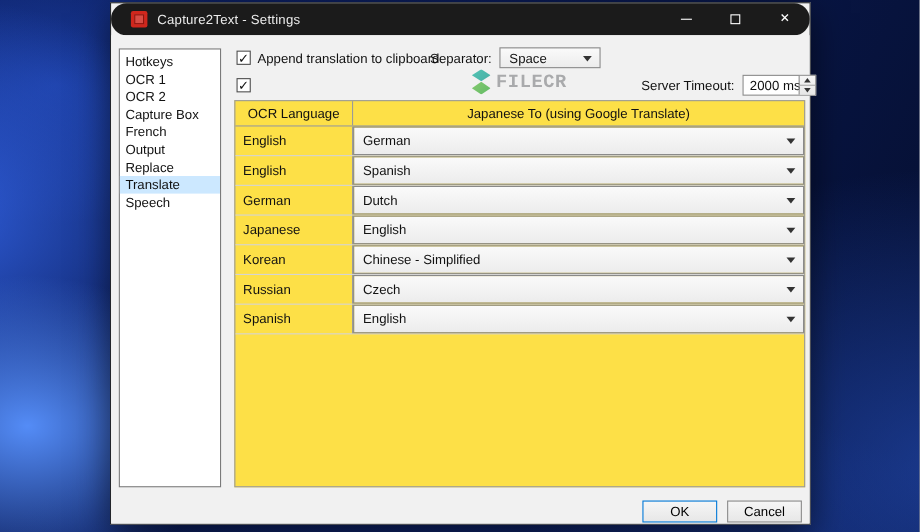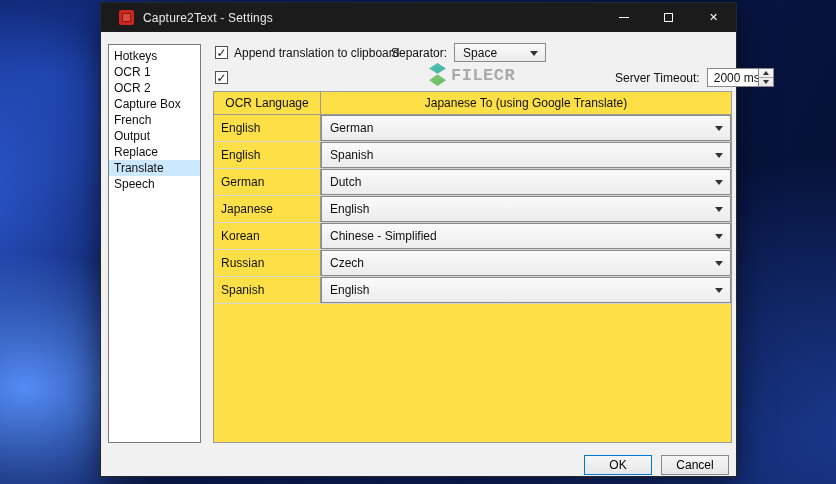--- a/index.html
+++ b/index.html
@@ -23,21 +23,21 @@
   }
   
   .window {
     position: absolute; left: 100px; top: 2px; width: 637px; height: 475px;
     border: 1px solid #23262b;
     box-shadow: 0 10px 30px rgba(0,0,0,.55);
     background: #f1f1f1;
   }
   .titlebar {
     position: relative; height: 29px; background: #1b1b1b;
-    display: flex; align-items: center; color: #eaeaea;
+    display: flex; align-items: center; color: #eaeaea; border-radius: 14px;
   }
   .app-icon {
     width: 15px; height: 15px; margin-left: 18px; border-radius: 2px;
     background: #cf271d; position: relative; flex: 0 0 auto;
   }
   .app-icon::after {
     content:""; position:absolute; left:3px; top:3px; right:3px; bottom:3px;
     border:1px solid #8f140e; background: rgba(255,255,255,.18);
   }
   .title { margin-left: 9px; font-size: 12px; letter-spacing: .2px; }
@@ -179,21 +179,21 @@
           <span class="combo-arrow"></span>
         </div>
       </div>
 
       <div class="opt-group" style="left:114px; top:36px;">
         <div class="checkbox">
           <span class="check">✓</span>
         </div>
       </div>
 
-      <div class="opt-group" style="left:482px; top:36px;margin-left:32px;">
+      <div class="opt-group" style="left:482px; top:36px;">
         <span class="grp-label">Server Timeout:</span>
         <div class="spin">
           <span class="spin-text">2000 ms</span>
           <div class="spin-btns">
             <div class="spin-up">
                 <i class="tri-up"></i>
               </div>
             <div class="spin-down">
                 <i class="tri-down"></i>
               </div>

